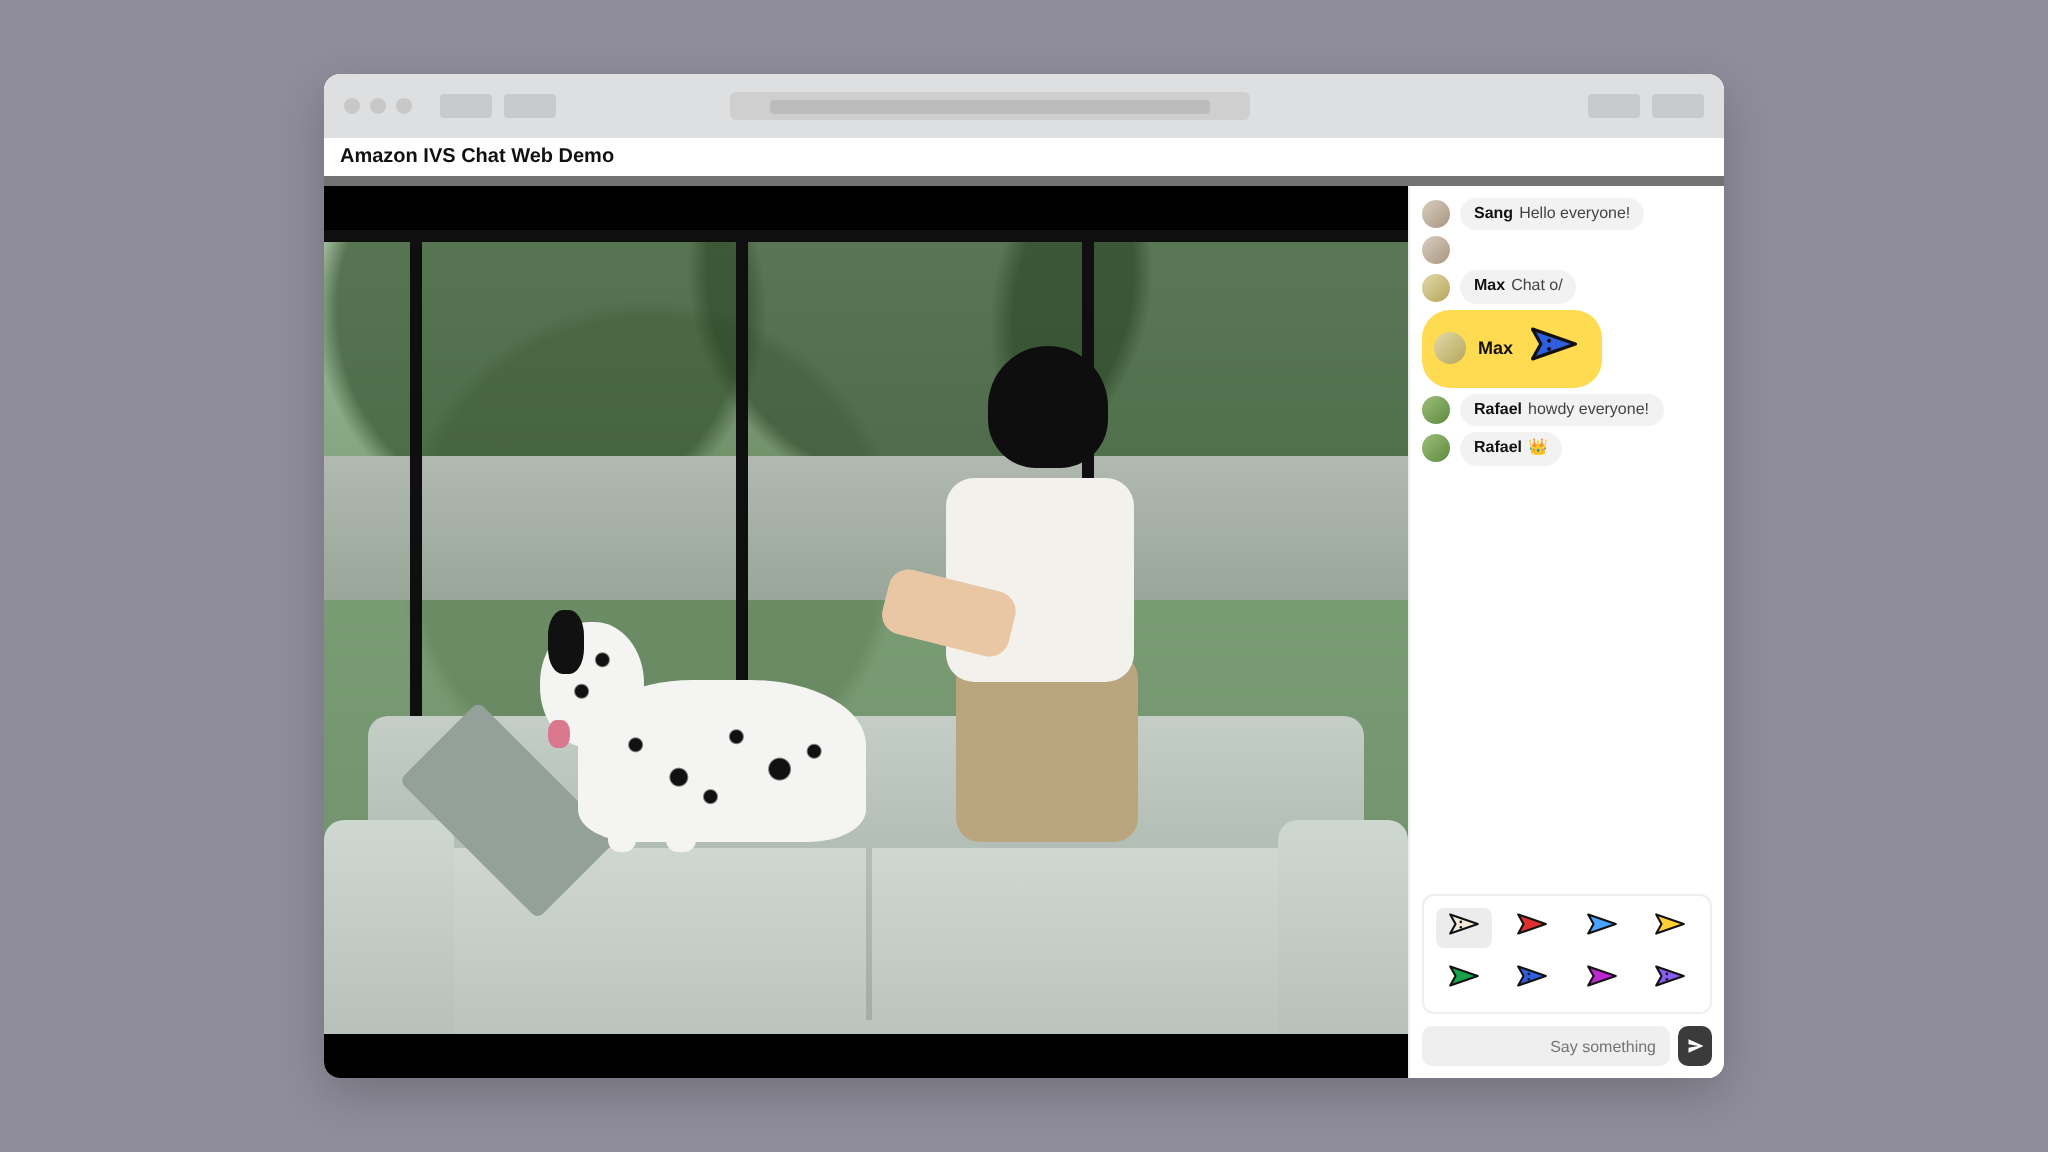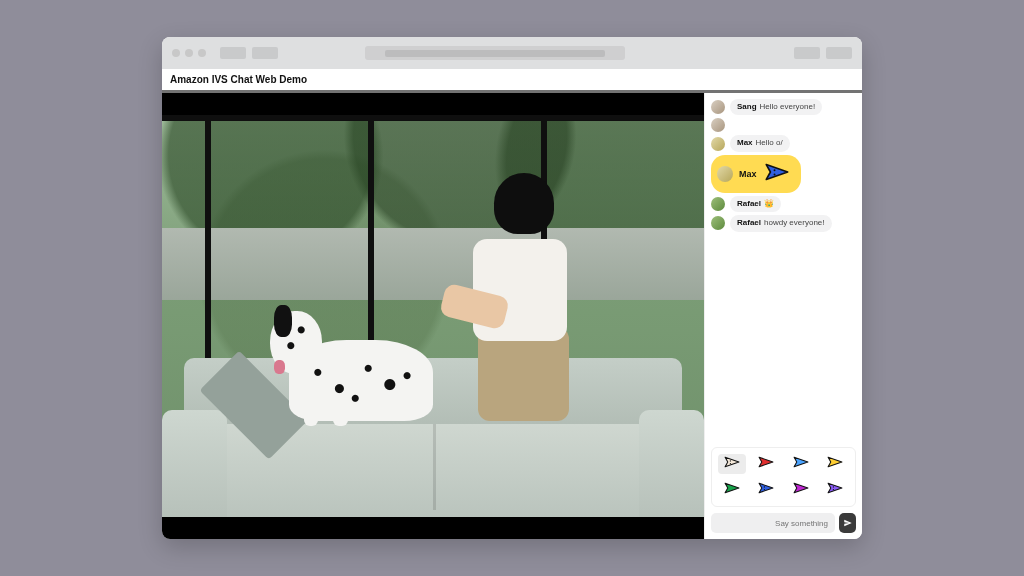--- a/index.html
+++ b/index.html
@@ -34,21 +34,21 @@
   .dots { display: flex; gap: 5px; margin-right: 8px; }
   .dot { width: 8px; height: 8px; border-radius: 50%; background: #c8c8c8; }
   .chrome-block { height: 12px; background: #c9cacb; border-radius: 2px; }
   .cb-sm { width: 26px; }
   .urlbar { flex: 0 0 260px; height: 14px; background: #cfcfd0; margin: 0 auto; border-radius: 3px; display:flex; align-items:center; justify-content:center; }
   .urlbar > div { width: 220px; height: 7px; background:#bcbcbd; border-radius:2px; }
   .chrome-right { margin-left: auto; display:flex; gap:6px; }
 
   .titlebar {
     height: 24px;
-    border-bottom: 3px solid #737373;
+    border-bottom: 5px solid #737373;
     display: flex;
     align-items: center;
     padding-left: 8px;
     font-size: 10px;
     font-weight: 700;
     color: #111;
   }
 
   .content { flex: 1; display: flex; min-height: 0; }
 
@@ -214,40 +214,40 @@
       <div class="messages" id="messages">
           <div class="msg">
             <div class="avatar av-a"></div>
       <span class="bubble"><b>Sang</b><span>Hello everyone!</span></span>
           </div>
           <div class="msg">
             <div class="avatar av-a"></div>
           </div>
           <div class="msg">
             <div class="avatar av-b"></div>
-      <span class="bubble"><b>Max</b><span>Hello o/</span></span>
+      <span class="bubble"><b>Max</b><span>Chat o/</span></span>
           </div>
           <div class="msg msg-big">
             <div class="bubble-big">
         <div class="avatar av-b"></div>
         <span class="name">Max</span>
         <span><svg viewBox="0 0 34 26" class="sticker-lg">
     <path d="M4 4 L30 13 L4 22 L9 13 Z" fill="#2f5fe0" stroke="#111111" stroke-width="2" stroke-linejoin="round"></path>
     <circle cx="14" cy="11" r="1.2" fill="#111"></circle>
                   <circle cx="14" cy="16" r="1.2" fill="#111"></circle>
   </svg></span>
       </div>
           </div>
           <div class="msg">
             <div class="avatar av-c"></div>
+      <span class="bubble"><b>Rafael</b><span>howdy everyone!</span></span>
+          </div>
+          <div class="msg">
+            <div class="avatar av-c"></div>
       <span class="bubble"><b>Rafael</b><span>👑</span></span>
-          </div>
-          <div class="msg">
-            <div class="avatar av-c"></div>
-      <span class="bubble"><b>Rafael</b><span>howdy everyone!</span></span>
           </div>
         </div>
       <div class="sticker-grid" id="sticker-grid">
           <div class="sticker-cell selected">
             <span><svg viewBox="0 0 34 26">
     <path d="M4 4 L30 13 L4 22 L9 13 Z" fill="#f5e9da" stroke="#111111" stroke-width="2" stroke-linejoin="round"></path>
     <circle cx="14" cy="11" r="1.2" fill="#111"></circle>
                 <circle cx="14" cy="16" r="1.2" fill="#111"></circle>
   </svg></span>
           </div>

